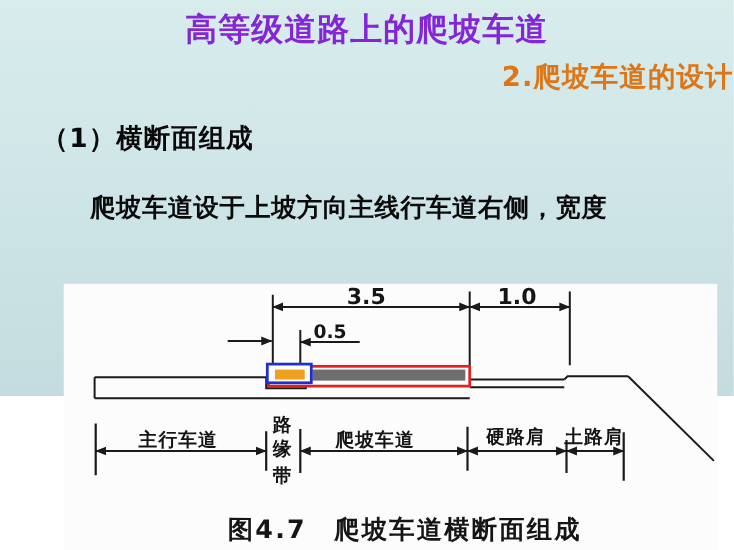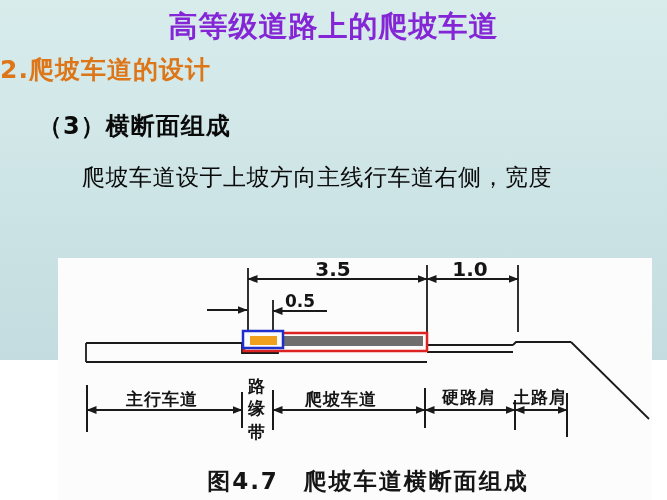--- a/index.html
+++ b/index.html
@@ -2,26 +2,26 @@
 <html><head>
 <meta charset="utf-8">
 <style>
   html,body{margin:0;padding:0;}
   body{width:667px;height:500px;overflow:hidden;
        font-family:"DejaVu Sans","Liberation Sans",sans-serif;}
   .slide{position:relative;width:667px;height:360px;
          background:linear-gradient(180deg,#d8ecec 0%,#cde4e6 55%,#c4dcdf 100%);}
   .title{margin:0;padding-top:7px;text-align:center;
          font-size:29px;font-weight:bold;letter-spacing:1px;color:#8426d6;}
-  .subtitle{margin:0;padding-top:6px;text-align:left;
+  .subtitle{margin:0;padding-top:6px;text-align:right;
             font-size:25px;font-weight:bold;letter-spacing:1px;color:#dd7618;}
   .heading{position:absolute;left:38px;top:110px;
            font-size:24px;font-weight:bold;color:#0a0a0a;letter-spacing:1px;}
-  .bodytext{position:absolute;left:30px;top:160px;width:620px;
-            font-size:23px;font-weight:normal;color:#0a0a0a;line-height:35px;letter-spacing:0.5px;}
+  .bodytext{position:absolute;left:30px;top:172px;width:620px;
+            font-size:23px;font-weight:bold;color:#0a0a0a;line-height:35px;letter-spacing:0.5px;}
   .bodytext .line1{text-indent:52px;}
   .figure-panel{position:absolute;left:58px;top:258px;width:574px;height:242px;
                 background:#fcfcfd;padding-left:20px;}
   .figure-panel svg{display:block;width:574px;height:242px;}
   svg line,svg polyline{stroke:#1a1a1a;stroke-width:1.8;fill:none;}
   svg .tick{stroke-width:2;}
   svg text{font-family:"DejaVu Sans","Liberation Sans",sans-serif;
            font-weight:bold;fill:#151515;}
   .dim-num{font-size:20px;}
   .dim-small{font-size:17px;}
@@ -29,21 +29,21 @@
   .caption{font-size:23px;letter-spacing:2px;}
 </style>
 </head>
 <body>
 
 <div class="slide">
 
   <h1 class="title">高等级道路上的爬坡车道</h1>
   <h2 class="subtitle">2.爬坡车道的设计</h2>
 
-  <div class="heading">（3）横断面组成</div>
+  <div class="heading">（1）横断面组成</div>
 
   <div class="bodytext">
     <div class="line1">爬坡车道设于上坡方向主线行车道右侧，宽度</div>
   </div>
 
   <div class="figure-panel">
     <svg viewBox="0 0 574 242">
       <defs>
         <marker id="arr" markerWidth="11" markerHeight="10" refX="9.5" refY="5" orient="auto-start-reverse" markerUnits="userSpaceOnUse">
           <path d="M0,1 L10,5 L0,9 z" fill="#1a1a1a"></path>

